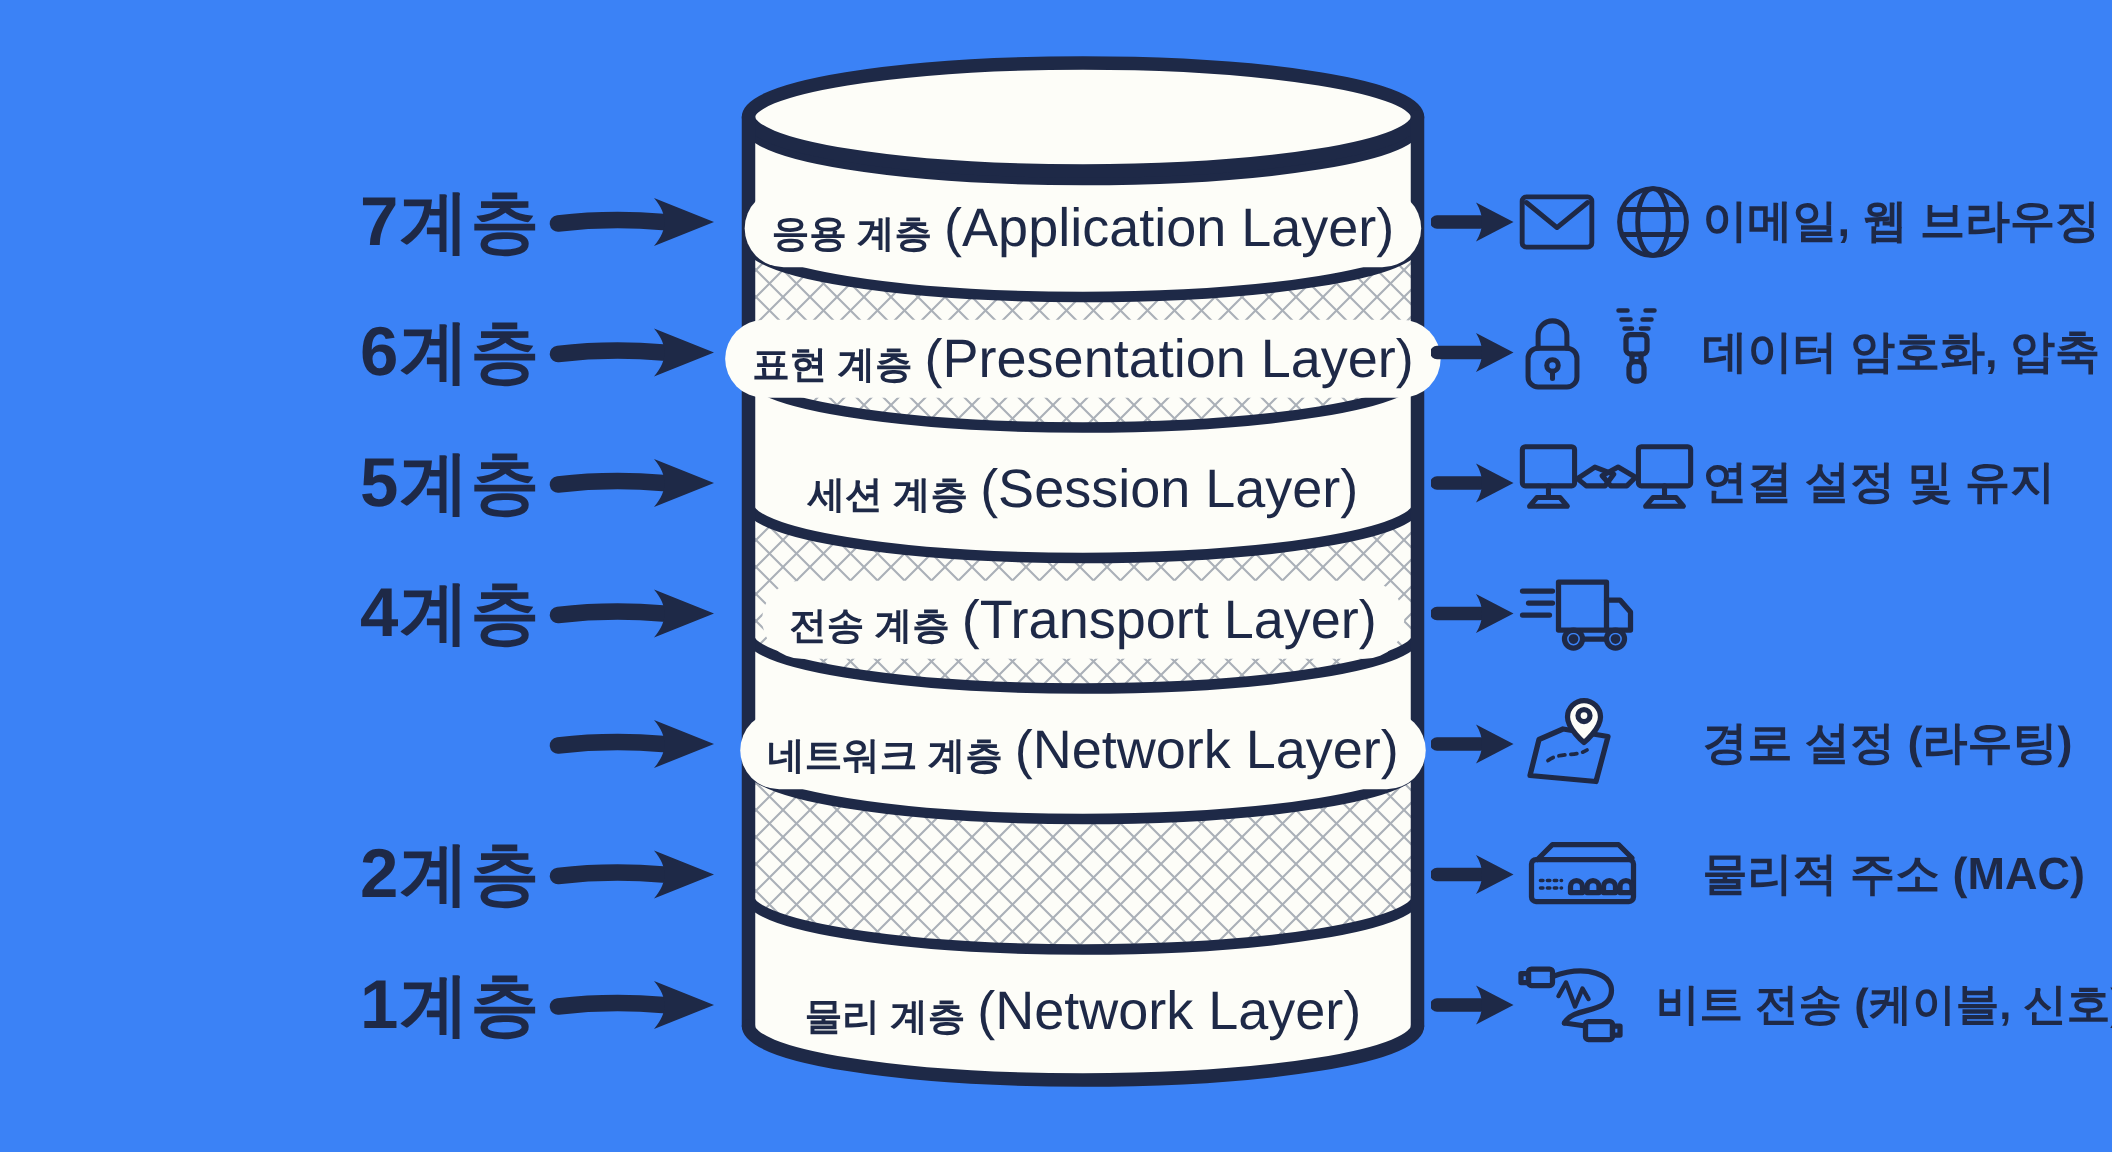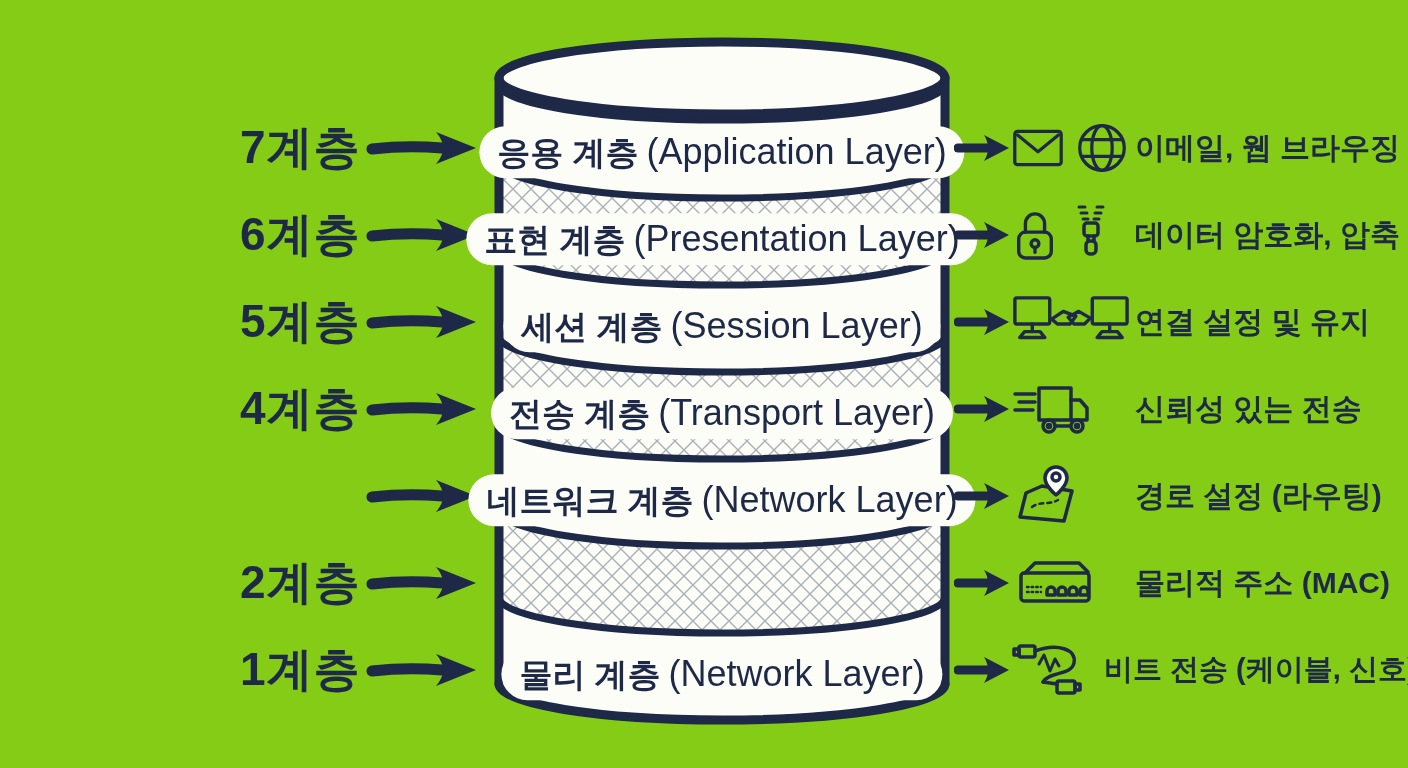--- a/index.html
+++ b/index.html
@@ -1,25 +1,25 @@
 <!DOCTYPE html>
 <html><head>
 <meta charset="utf-8">
 <style>
   html,body{margin:0;padding:0}
-  .stage{position:relative;width:1408px;height:768px;background:#84cc16;overflow:hidden;
+  .stage{position:relative;width:1408px;height:768px;background:#3b82f6;overflow:hidden;
          font-family:"Liberation Sans","DejaVu Sans",sans-serif;color:#1e2947}
   .abs{position:absolute;left:0;top:0}
   .num{position:absolute;left:240px;transform:translateY(-50%);font-size:46px;font-weight:700;
        letter-spacing:1px;white-space:nowrap}
   .arl{position:absolute;left:366px;transform:translateY(-50%)}
   .arr{position:absolute;left:954px;transform:translateY(-50%)}
   .blabel{position:absolute;left:722px;transform:translate(-50%,-50%);white-space:nowrap;
           background:#fdfdf8;border-radius:26px;padding:6px 18px;line-height:1.1}
-  .blabel .kr{font-size:33px;font-weight:700}
+  .blabel .kr{font-size:25px;font-weight:700}
   .blabel .en{font-size:36px;font-weight:500;margin-left:8px}
   .icons{position:absolute;left:1012px;transform:translateY(-50%);display:flex;align-items:center;gap:12px}
   .desc{position:absolute;left:1135px;transform:translateY(-50%);font-size:30px;font-weight:700;white-space:nowrap}
   .desc.tight{left:1104px;font-size:29px}
   svg{display:block}
   .ic{stroke:#1e2947;fill:none;stroke-width:3.5;stroke-linecap:round;stroke-linejoin:round}
 </style>
 </head>
 <body>
 
@@ -153,21 +153,20 @@
       <path d="M2 14 h20 M6 22 h16 M2 30 h18"></path>
       <rect x="26" y="8" width="32" height="32"></rect>
       <path d="M58 20 h9 l7 8 v12 h-16"></path>
       <circle cx="36" cy="46" r="6"></circle>
         <circle cx="64" cy="46" r="6"></circle>
       <circle cx="36" cy="46" r="1.5" fill="#1e2947"></circle>
         <circle cx="64" cy="46" r="1.5" fill="#1e2947"></circle>
       <path d="M43 46 h14"></path>
     </svg>
   </div>
-  <div class="desc" style="top:409px">신뢰성 있는 전송</div>
 
   <svg class="arl" style="top:496px" width="114" height="40" viewBox="0 0 114 40">
     <path d="M6 21 C32 18 52 18 76 20" stroke="#1e2947" stroke-width="11" stroke-linecap="round" fill="none"></path>
     <path d="M70 4 L110 20 L70 36 C75 30 77 25 77 20 C77 15 75 10 70 4 Z" fill="#1e2947"></path>
   </svg>
   <div class="blabel" style="top:500px">
     <span class="kr">네트워크 계층</span><span class="en">(Network Layer)</span>
   </div>
   <svg class="arr" style="top:496px" width="58" height="32" viewBox="0 0 58 32">
     <path d="M4 16 H33" stroke="#1e2947" stroke-width="9" stroke-linecap="round"></path>

